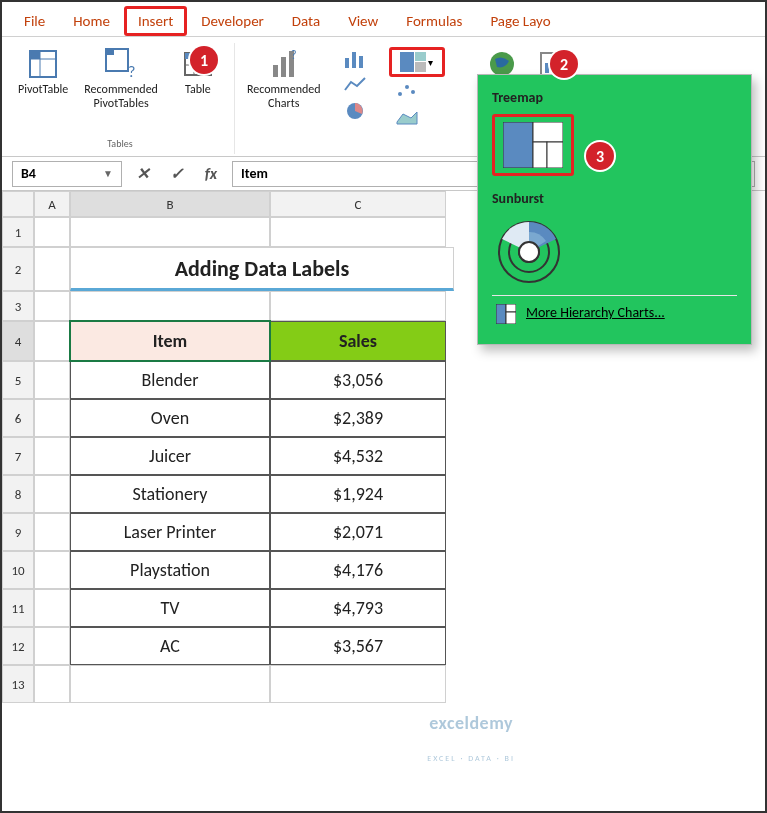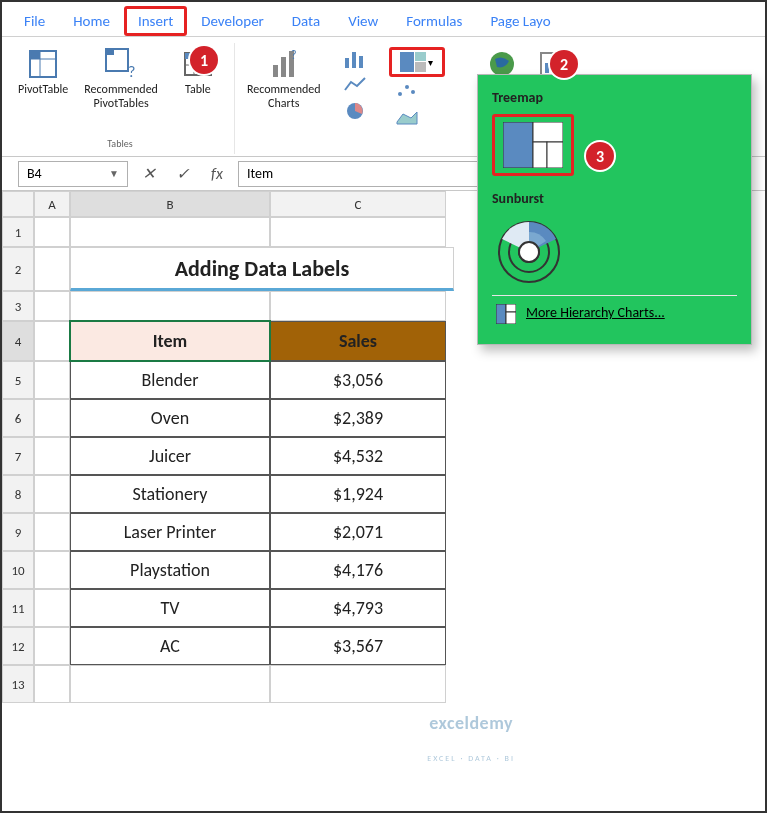--- a/index.html
+++ b/index.html
@@ -1,37 +1,37 @@
 <!DOCTYPE html>
 <html><head>
 <meta charset="utf-8">
 <style>
 * { box-sizing: border-box; margin: 0; padding: 0; font-family: "Segoe UI", Calibri, Arial, sans-serif; }
 body { background: #fff; width: 767px; height: 813px; overflow: hidden; position: relative; border: 2px solid #333; }
 
 
 .tabs { display: flex; padding: 4px 8px 0 8px; border-bottom: 1px solid #d0d0d0; background: #fff; }
-.tab { padding: 6px 14px; font-size: 15px; color: #3b82f6; cursor: pointer; }
+.tab { padding: 6px 14px; font-size: 15px; color: #c2410c; cursor: pointer; }
 .tab.highlight { border: 3px solid #e62222; border-radius: 3px; padding: 3px 11px; }
 
 
 .ribbon { display: flex; padding: 6px 4px 2px 4px; border-bottom: 1px solid #c8c8c8; background: #fff; height: 120px; }
 .group { display: flex; flex-direction: column; align-items: center; padding: 0 6px; border-right: 1px solid #e6e6e6; }
 .group-buttons { display: flex; gap: 4px; flex: 1; }
 .big-btn { display: flex; flex-direction: column; align-items: center; justify-content: flex-start; padding: 4px 6px; min-width: 60px; cursor: pointer; }
 .big-btn .ico { width: 34px; height: 34px; display: flex; align-items: center; justify-content: center; }
 .big-btn .lbl { font-size: 12px; color: #222; text-align: center; line-height: 1.15; margin-top: 2px; }
 .group-label { font-size: 10px; color: #666; padding: 2px 0 4px 0; }
 
 .charts-col { display: flex; flex-direction: column; gap: 2px; padding: 4px 6px; }
 .small-btn { width: 36px; height: 24px; display: flex; align-items: center; justify-content: center; cursor: pointer; }
 .small-btn.hl { border: 3px solid #e62222; border-radius: 3px; width: 56px; height: 30px; }
 
 
-.fbar { display: flex; align-items: center; border-bottom: 1px solid #c8c8c8; height: 34px; padding: 0 16px; gap: 8px; }
+.fbar { display: flex; align-items: center; border-bottom: 1px solid #c8c8c8; height: 34px; padding: 0 10px; gap: 8px; font-weight: bold; }
 .namebox { width: 110px; height: 26px; border: 1px solid #b0b0b0; display: flex; align-items: center; padding: 0 8px; font-size: 14px; justify-content: space-between; }
 .fx-btn { width: 26px; height: 26px; display: flex; align-items: center; justify-content: center; font-style: italic; color: #555; }
 .finput { flex: 1; height: 26px; border: 1px solid #b0b0b0; padding: 0 8px; font-size: 14px; display: flex; align-items: center; }
 
 
 .grid-wrap { position: relative; }
 .colhead { display: flex; height: 26px; }
 .corner { width: 32px; border: 1px solid #d0d0d0; background: #f2f2f2; }
 .ch { border: 1px solid #d0d0d0; background: #f2f2f2; display: flex; align-items: center; justify-content: center; font-size: 13px; color: #333; }
 .chA { width: 36px; } .chB { width: 200px; } .chC { width: 176px; }
@@ -42,21 +42,21 @@
 .cA { width: 36px; } .cB { width: 200px; justify-content: center; } .cC { width: 176px; justify-content: center; }
 .row.h1 .cell, .row.h1 .rh { height: 30px; }
 .row.h2 .cell, .row.h2 .rh { height: 44px; }
 .row.hd .cell, .row.hd .rh { height: 40px; }
 .row.data .cell, .row.data .rh { height: 38px; }
 
 .title-merge { width: 384px; border: 1px solid #d0d0d0; display: flex; align-items: center; justify-content: center; font-size: 22px; font-weight: bold; color: #222; border-bottom: 3px solid #5aa8d6; }
 
 .th { font-weight: bold; font-size: 18px; }
 .thB { background: #fbe9e2; border: 1px solid #555; }
-.thC { background: #a16207; border: 1px solid #555; }
+.thC { background: #84cc16; border: 1px solid #555; }
 .tblcell { border: 1px solid #555 !important; }
 
 .active-cell { outline: 2px solid #1a7a44; outline-offset: -1px; position: relative; }
 .colhead .chB.sel, .row .rh.sel { background: #dedede; }
 
 
 .dropdown { position: absolute; top: 72px; left: 475px; width: 275px; background: #22c55e; border: 1px solid #b8b8b8; box-shadow: 4px 6px 10px rgba(0,0,0,.25); padding: 10px 14px 12px 14px; }
 .dd-section-title { font-size: 14px; font-weight: 600; color: #222; margin: 4px 0 8px 0; }
 .dd-item { display: flex; align-items: center; gap: 8px; padding: 4px; cursor: pointer; }
 .dd-item.hl { border: 3px solid #e62222; border-radius: 3px; width: 82px; height: 62px; justify-content: center; }

